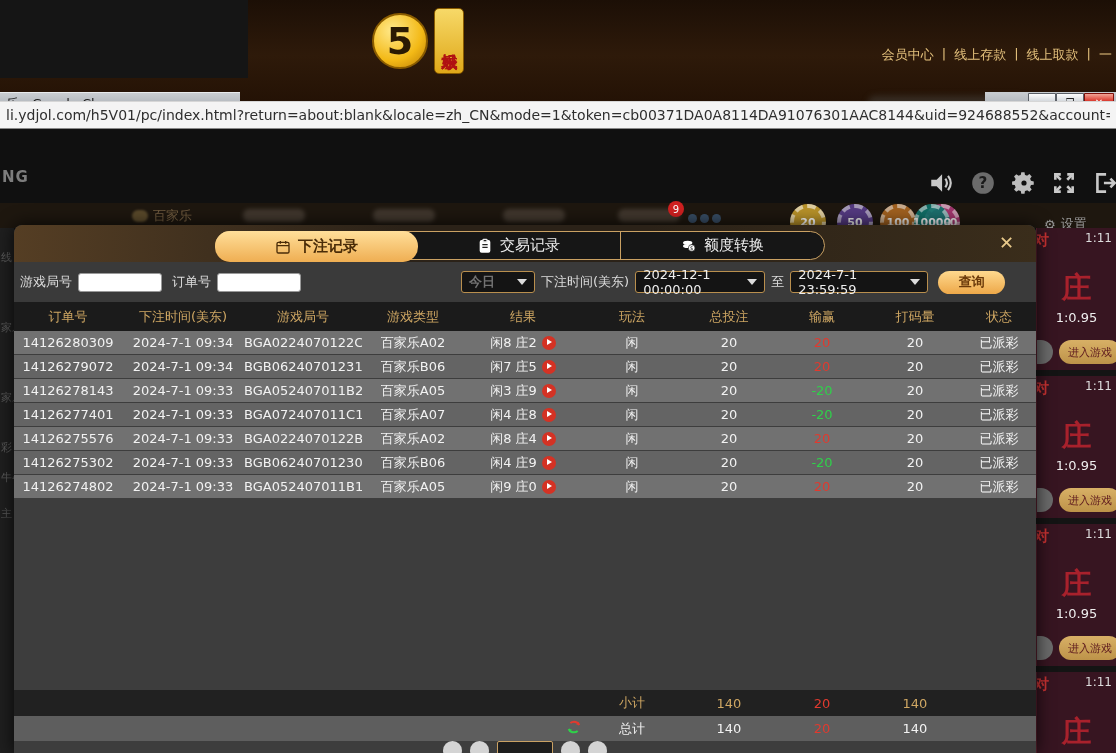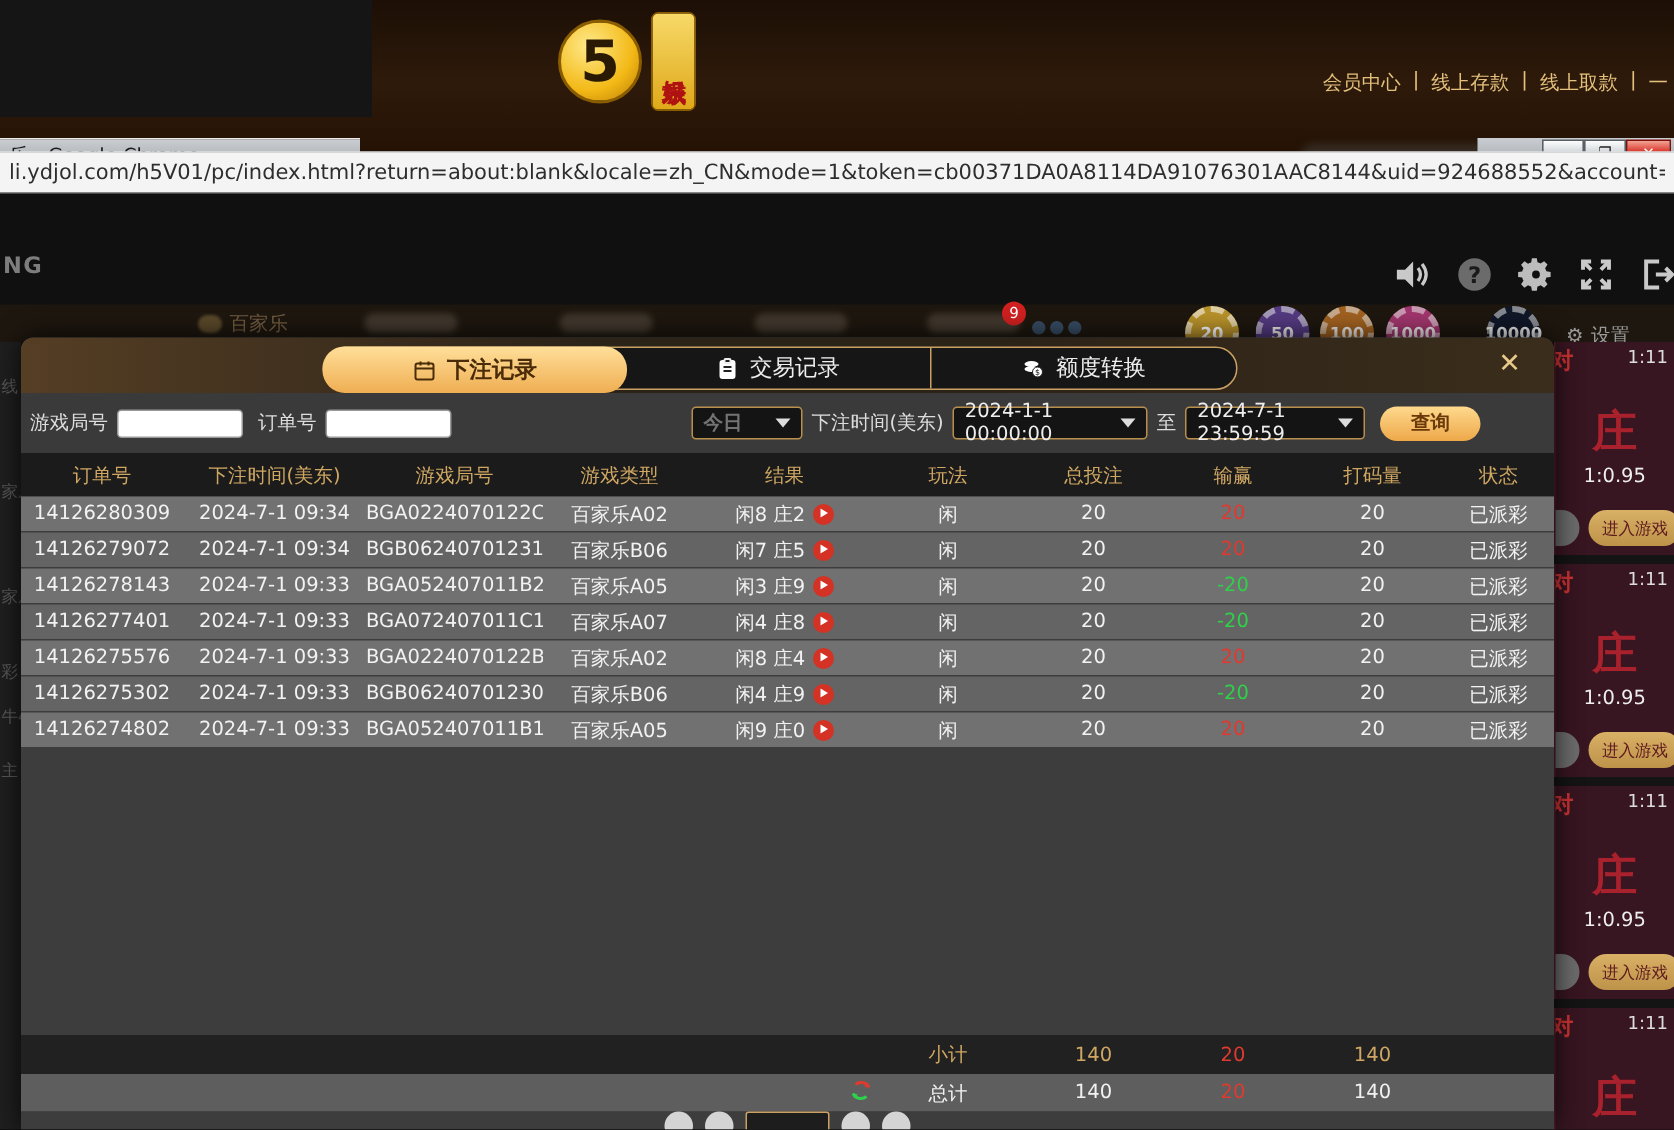--- a/index.html
+++ b/index.html
@@ -118,21 +118,21 @@
     display:flex; align-items:center; font-size:13px; color:#ddd; }
   .flabel { margin:0 6px; white-space:nowrap; }
   .finput { width:84px; height:19px; background:#fff; border:1px solid #999; border-radius:3px; }
   .fselect { height:22px; background:#141414; border:1px solid #b98f4e; border-radius:3px;
     display:flex; align-items:center; justify-content:space-between; padding:0 7px;
     color:#eee; }
   .caret { width:0; height:0; border-left:5px solid transparent;
     border-right:5px solid transparent; border-top:6px solid #ddd; margin-left:7px; }
   #sel-range { width:74px; margin-left:160px; color:#737373; font-weight:bold; }
   #sel-from { width:130px; }
-  #sel-to { width:120px; }
+  #sel-to { width:138px; }
   #btn-search { width:67px; height:23px; border-radius:12px; margin-left:10px;
     background:linear-gradient(180deg,#ffd98e,#eda849); color:#6b3a0a; font-weight:bold;
     display:flex; align-items:center; justify-content:center; font-size:13px; }
 
   
   :root { --cols:108px 122px 118px 102px 118px 100px 94px 92px 94px 74px; }
   .trow { display:grid; grid-template-columns:var(--cols); align-items:center;
     width:1022px; }
   .trow > div { text-align:center; overflow:hidden; white-space:nowrap; }
   #thead { position:absolute; left:0; top:77px; height:29px; background:#1b1b1b;
@@ -240,21 +240,21 @@
   <div class="lobby-blob abs" style="left:618px"></div>
   <div id="badge9" class="abs">9</div>
   <div class="dimdot abs" style="left:688px"></div>
   <div class="dimdot abs" style="left:700px"></div>
   <div class="dimdot abs" style="left:712px"></div>
   <div id="chips-row">
       <div class="chip abs" style="left: 790px; background: rgb(184, 146, 42);">20</div>
       <div class="chip abs" style="left: 837px; background: rgb(90, 62, 142); opacity: 0.9;">50</div>
       <div class="chip abs" style="left: 880px; background: rgb(176, 106, 34); opacity: 0.9;">100</div>
       <div class="chip abs" style="left: 924px; background: rgb(176, 58, 120); opacity: 0.9;">1000</div>
-      <div class="chip abs" style="left: 991px; background: #0f172a; opacity: 0.9; text-decoration: underline;">10000</div>
+      <div class="chip abs" style="left: 914px; background: #0f766e; opacity: 0.9; text-decoration: underline;">10000</div>
     </div>
   <div id="settings-link" class="abs">
     <span>⚙</span>
     <span>设置</span>
   </div>
 
   <div id="side-cards" class="abs">
       <div class="scard" style="top: 0px;">
         <div class="top">
           <span class="corner">对</span>
@@ -344,21 +344,21 @@
       <span class="flabel">游戏局号</span>
       <span class="finput"></span>
       <span class="flabel" style="margin-left:10px">订单号</span>
       <span class="finput"></span>
       <span id="sel-range" class="fselect">
         <span>今日</span>
         <span class="caret"></span>
       </span>
       <span class="flabel">下注时间(美东)</span>
       <span id="sel-from" class="fselect">
-        <span>2024-1-1 00:00:00</span>
+        <span>2024-12-1 00:00:00</span>
         <span class="caret"></span>
       </span>
       <span class="flabel">至</span>
       <span id="sel-to" class="fselect">
         <span>2024-7-1 23:59:59</span>
         <span class="caret"></span>
       </span>
       <span id="btn-search">查询</span>
     </div>
 

